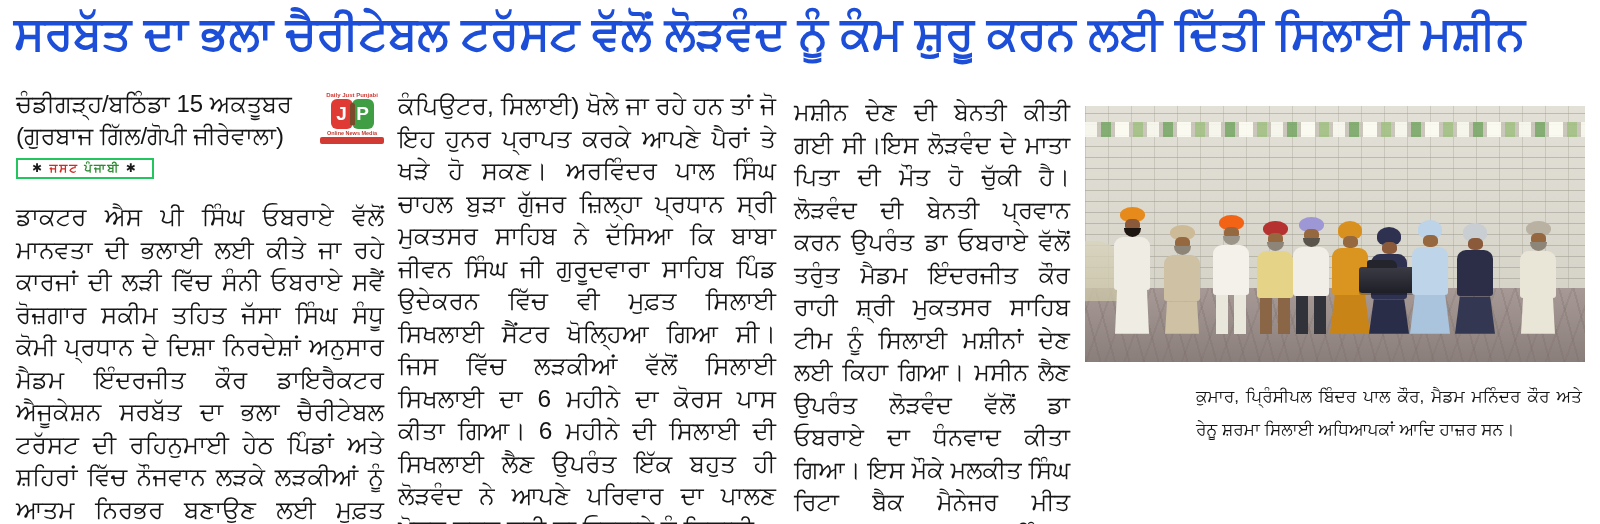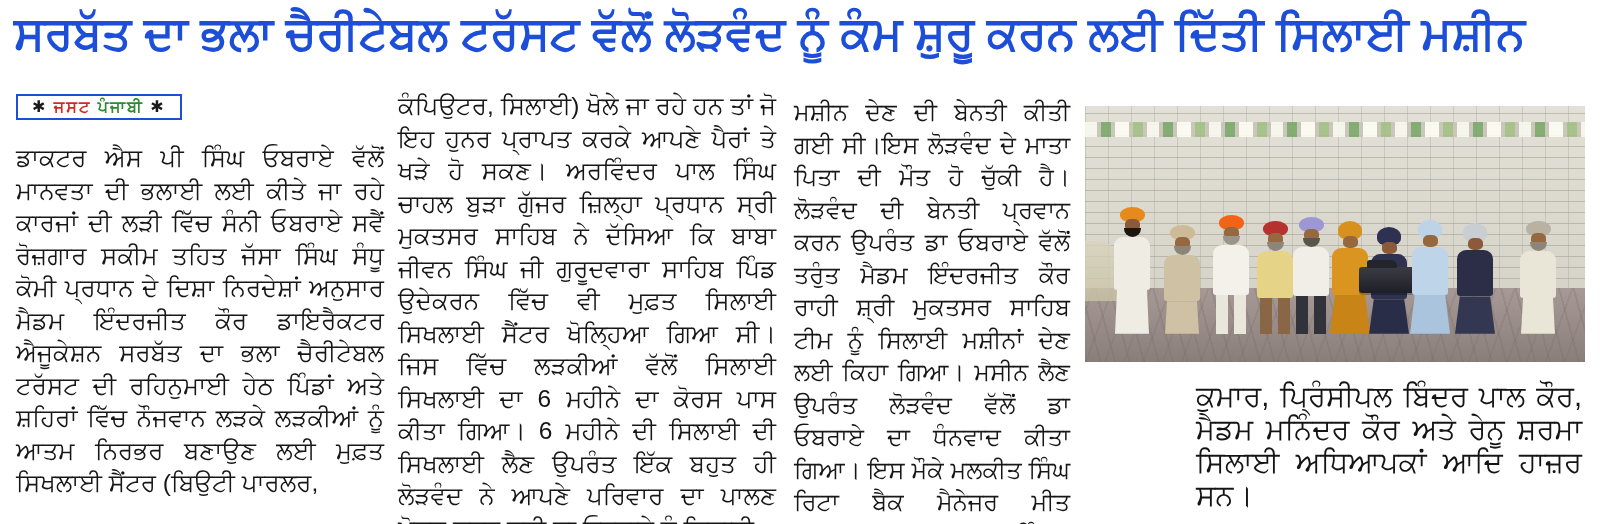--- a/index.html
+++ b/index.html
@@ -35,23 +35,23 @@
     font-size:19px; font-weight:700; line-height:30px;
   }
   .logo-j { background:#e03a34; }
   .logo-p { background:#3f9e43; }
   .logo-mic { width:5px; height:22px; background:#7a4a2a; border-radius:3px 3px 1px 1px; margin:0 -4px; z-index:2; position:relative; }
   .logo-mid { font-size:5.5px; font-weight:700; color:#c03a30; margin-top:1px; white-space:nowrap; }
   .logo-strip { margin-top:1px; height:7px; background:#d23a34; border-radius:2px; }
 
   
   .tagline-box {
-    display:inline-block; border:2px solid #1d4ed8; background:#ffffff;
+    display:inline-block; border:2px solid #22c55e; background:#ffffff;
     padding:1px 14px 2px 14px; margin-top:6px;
-    font-size:16px; font-weight:700; letter-spacing:2px; white-space:nowrap;
+    font-size:12px; font-weight:700; letter-spacing:2px; white-space:nowrap;
   }
   .tagline-star { color:#1a1a1a; }
   .tagline-red { color:#cf2b23; }
   .tagline-green { color:#2f8b33; }
 
   
   .photo {
     position:absolute; left:1085px; top:106px; width:500px; height:256px;
     overflow:hidden; background:
       linear-gradient(#dcd9d0 0 9px, #cfccc2 9px 10px) ,#dcd9d0;
@@ -95,31 +95,47 @@
   }
   .person.dress .lower { width:40px; background:var(--bt); clip-path:polygon(12% 0, 88% 0, 100% 100%, 0 100%); }
   .person.robe .lower { width:34px; background:var(--bt); clip-path:polygon(6% 0, 94% 0, 100% 100%, 0 100%); }
   .machine { position:absolute; left:-8px; bottom:38%; width:58px; height:26px;
     background:linear-gradient(#3a3b44, #191a20); border-radius:3px; box-shadow:0 2px 0 rgba(0,0,0,.25); }
   .machine:before { content:""; position:absolute; left:8px; top:-7px; width:30px; height:8px; background:#23242c; border-radius:3px 6px 0 0; }
 
   
   .caption {
     position:absolute; left:1196px; top:380px; width:386px;
-    font-size:29px; line-height:33px; text-align:justify; color:#141414;
+    font-size:17px; line-height:33px; text-align:justify; color:#141414;
   }
 </style>
 </head>
 <body>
 
 <div class="page">
 
   <div class="headline">ਸਰਬੱਤ ਦਾ ਭਲਾ ਚੈਰੀਟੇਬਲ ਟਰੱਸਟ ਵੱਲੋਂ ਲੋੜਵੰਦ ਨੂੰ ਕੰਮ ਸ਼ੁਰੂ ਕਰਨ ਲਈ ਦਿੱਤੀ ਸਿਲਾਈ ਮਸ਼ੀਨ</div>
 
   <div class="col col1">
+    <div class="dateline-row">
+      <div class="dateline">
+        <div>ਚੰਡੀਗੜ੍ਹ/ਬਠਿੰਡਾ 15 ਅਕਤੂਬਰ</div>
+        <div>(ਗੁਰਬਾਜ ਗਿੱਲ/ਗੋਪੀ ਜੀਰੇਵਾਲਾ)</div>
+      </div>
+      <div class="logo">
+        <div class="logo-top">Daily Just Punjabi</div>
+        <div class="logo-boxes">
+          <div class="logo-j">J</div>
+          <div class="logo-mic"></div>
+          <div class="logo-p">P</div>
+        </div>
+        <div class="logo-mid">Online News Media</div>
+        <div class="logo-strip"></div>
+      </div>
+    </div>
     <div class="tagline-box">
       <span class="tagline-star">✱</span>
       <span class="tagline-red">ਜਸਟ</span>
       <span class="tagline-green">ਪੰਜਾਬੀ</span>
       <span class="tagline-star">✱</span>
     </div>
     <p class="body-start">ਡਾਕਟਰ ਐਸ ਪੀ ਸਿੰਘ ਓਬਰਾਏ ਵੱਲੋਂ ਮਾਨਵਤਾ ਦੀ ਭਲਾਈ ਲਈ ਕੀਤੇ ਜਾ ਰਹੇ ਕਾਰਜਾਂ ਦੀ ਲੜੀ ਵਿੱਚ ਸੰਨੀ ਓਬਰਾਏ ਸਵੈਂ ਰੋਜ਼ਗਾਰ ਸਕੀਮ ਤਹਿਤ ਜੱਸਾ ਸਿੰਘ ਸੰਧੂ ਕੋਮੀ ਪ੍ਰਧਾਨ ਦੇ ਦਿਸ਼ਾ ਨਿਰਦੇਸ਼ਾਂ ਅਨੁਸਾਰ ਮੈਡਮ ਇੰਦਰਜੀਤ ਕੌਰ ਡਾਇਰੈਕਟਰ ਐਜੂਕੇਸ਼ਨ ਸਰਬੱਤ ਦਾ ਭਲਾ ਚੈਰੀਟੇਬਲ ਟਰੱਸਟ ਦੀ ਰਹਿਨੁਮਾਈ ਹੇਠ ਪਿੰਡਾਂ ਅਤੇ ਸ਼ਹਿਰਾਂ ਵਿੱਚ ਨੌਜਵਾਨ ਲੜਕੇ ਲੜਕੀਆਂ ਨੂੰ ਆਤਮ ਨਿਰਭਰ ਬਣਾਉਣ ਲਈ ਮੁਫ਼ਤ ਸਿਖਲਾਈ ਸੈਂਟਰ (ਬਿਉਟੀ ਪਾਰਲਰ,</p>
   </div>
 
   <div class="col col2">

